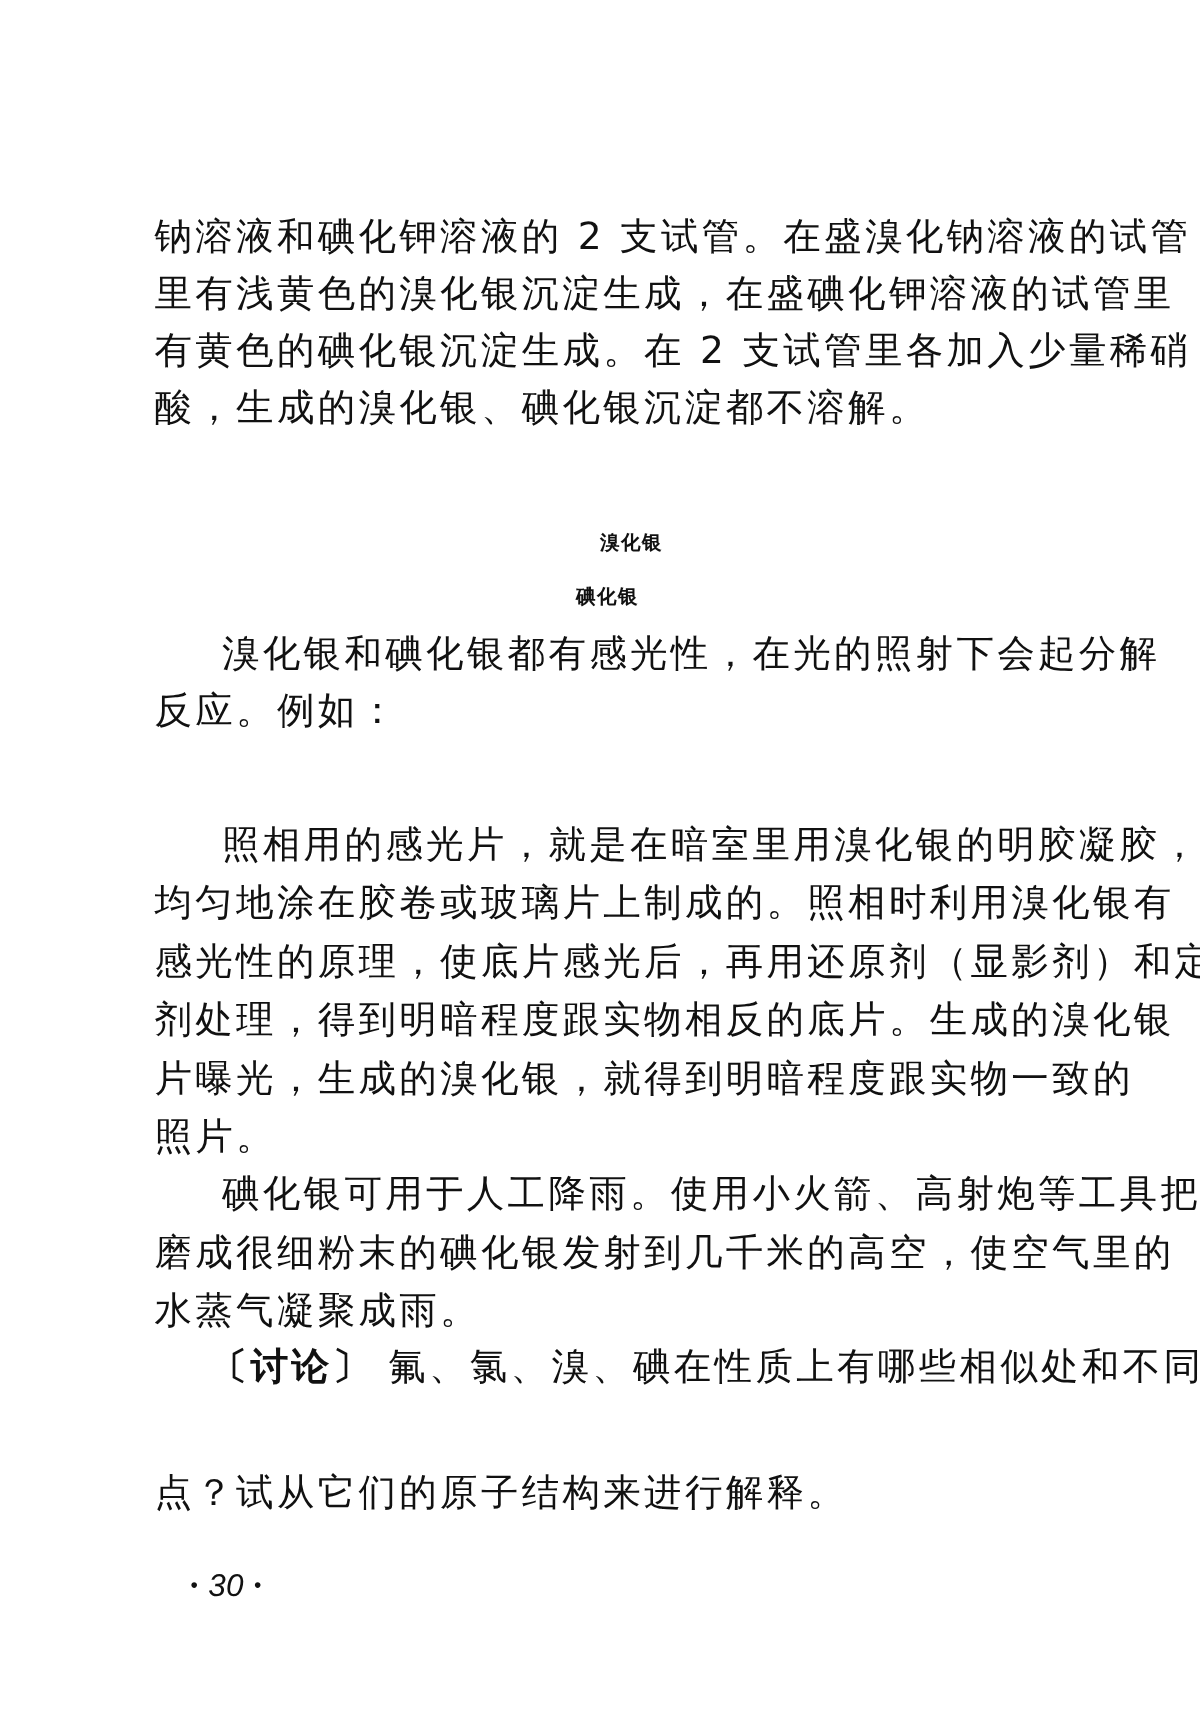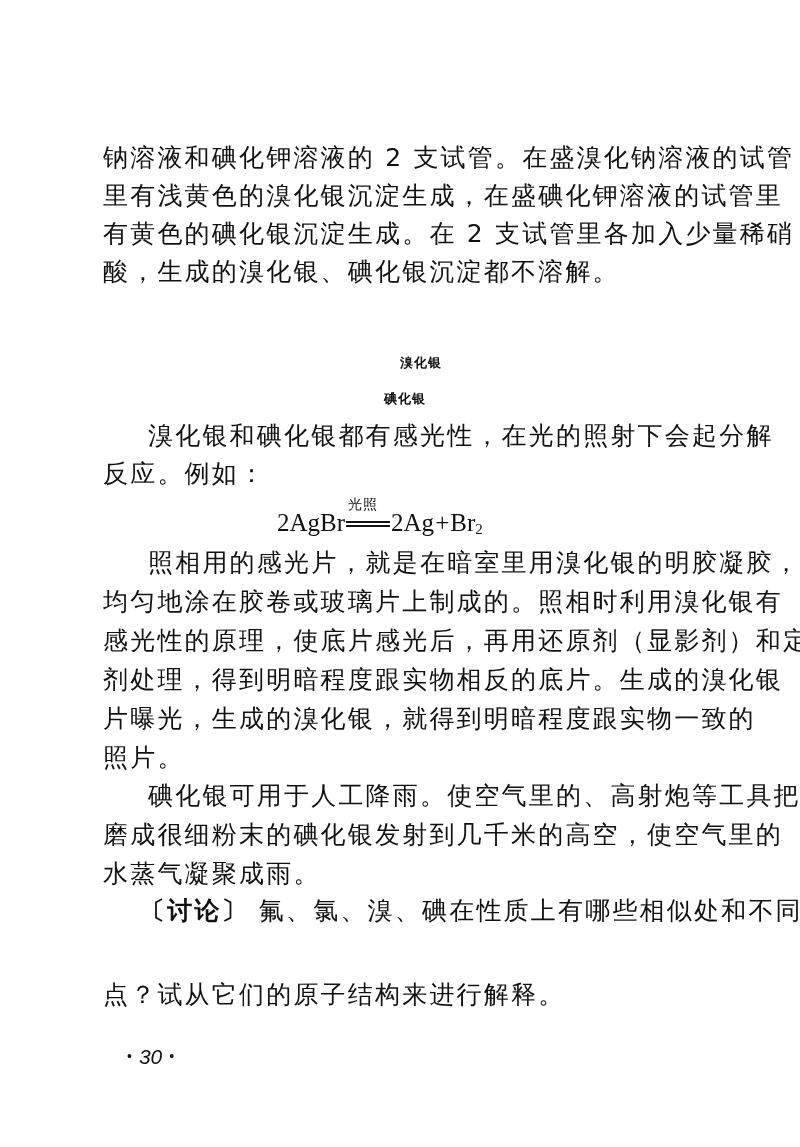--- a/index.html
+++ b/index.html
@@ -111,35 +111,32 @@
 
   <div class="label" style="left:400px; top:330px;margin-top:25px;">溴化银</div>
 
   <div class="label" style="left:384px; top:391px;">碘化银</div>
 
   <div>
     <div class="line indent" style="top:421px;">溴化银和碘化银都有感光性，在光的照射下会起分解</div>
     <div class="line" style="top:459px;">反应。例如：</div>
   </div>
 
-  <div class="eq" style="left:277px; top:508px;">
-    <span>2AgBr</span><span class="cond-wrap"><span class="cond-text">光照</span><span class="cond-bar" style="top:13px;"></span><span class="cond-bar" style="top:17px;"></span></span><span>2Ag</span><span class="plus">+</span><span>Br</span><sub>2</sub>
-  </div>
 
   <div>
     <div class="line indent" style="top:548px;">照相用的感光片，就是在暗室里用溴化银的明胶凝胶，</div>
     <div class="line" style="top:587px;text-align:right;">均匀地涂在胶卷或玻璃片上制成的。照相时利用溴化银有</div>
     <div class="line" style="top:626px;">感光性的原理，使底片感光后，再用还原剂（显影剂）和定影</div>
     <div class="line" style="top:665px;">剂处理，得到明暗程度跟实物相反的底片。生成的溴化银</div>
     <div class="line" style="top:704px;">片曝光，生成的溴化银，就得到明暗程度跟实物一致的</div>
     <div class="line" style="top:743px;">照片。</div>
   </div>
 
   <div>
-    <div class="line indent" style="top:781px;">碘化银可用于人工降雨。使空气里的、高射炮等工具把</div>
+    <div class="line indent" style="top:781px;">碘化银可用于人工降雨。使用小火箭、高射炮等工具把</div>
     <div class="line" style="top:820px;">磨成很细粉末的碘化银发射到几千米的高空，使空气里的</div>
     <div class="line" style="top:859px;">水蒸气凝聚成雨。</div>
   </div>
 
   <div>
     <div class="line" style="left:140px; top:896px;"><span style="font-weight:bold;">〔讨论〕</span><span style="display:inline-block; width:10px;"></span><span>氟、氯、溴、碘在性质上有哪些相似处和不同</span></div>
     <div class="line" style="top:980px;">点？试从它们的原子结构来进行解释。</div>
   </div>
 
   <div class="footer">

